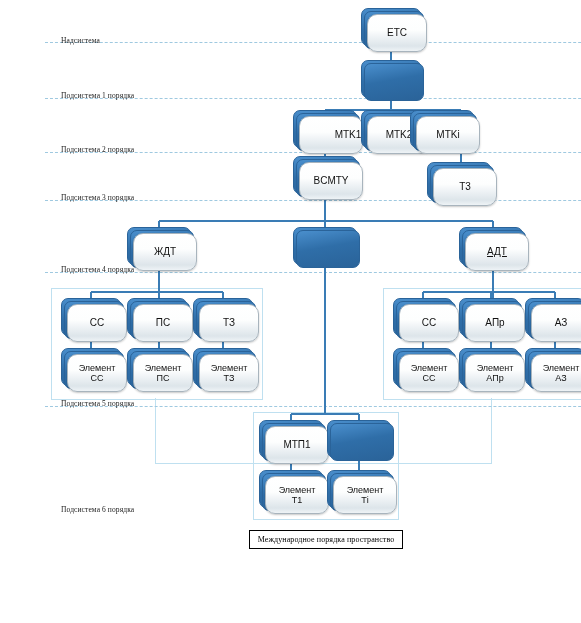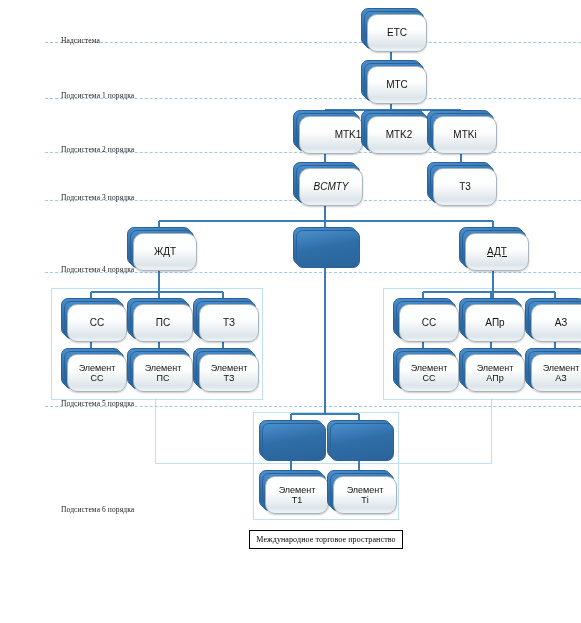--- a/index.html
+++ b/index.html
@@ -161,38 +161,37 @@
     <div class="conn v" style="left: 245.2px; top: 458px; height: 18px;"></div>
     <div class="conn v" style="left: 313.2px; top: 458px; height: 18px;"></div>
     <div class="node" style="left: 316px; top: 8px; width: 66px; height: 44px;">
       <div class="stack-b" style="width: 60px; height: 38px;"></div>
       <div class="stack-a" style="width: 60px; height: 38px;"></div>
       <div class="face" style="width: 60px; height: 38px;">ETC</div>
     </div>
     <div class="node" style="left: 316px; top: 60px; width: 66px; height: 44px;">
       <div class="stack-b" style="width: 60px; height: 38px;"></div>
       <div class="stack-a" style="width: 60px; height: 38px;"></div>
-      <div class="face" style="width: 60px; height: 38px;">MTC</div>
     </div>
     <div class="node" style="left: 248px; top: 110px; width: 70px; height: 44px;">
       <div class="stack-b" style="width: 64px; height: 38px;"></div>
       <div class="stack-a" style="width: 64px; height: 38px;"></div>
       <div class="face" style="width: 64px; height: 38px; padding-left: 36px;">MTK1</div>
     </div>
     <div class="node" style="left: 316px; top: 110px; width: 70px; height: 44px;">
       <div class="stack-b" style="width: 64px; height: 38px;"></div>
       <div class="stack-a" style="width: 64px; height: 38px;"></div>
       <div class="face" style="width: 64px; height: 38px;">MTK2</div>
     </div>
-    <div class="node" style="left: 382px; top: 110px; width: 70px; height: 44px;">
+    <div class="node" style="left: 365px; top: 110px; width: 70px; height: 44px;">
       <div class="stack-b" style="width: 64px; height: 38px;"></div>
       <div class="stack-a" style="width: 64px; height: 38px;"></div>
       <div class="face" style="width: 64px; height: 38px;">MTKi</div>
     </div>
-    <div class="node" style="left: 248px; top: 162px; width: 70px; height: 44px; font-style: italic;">
+    <div class="node" style="left: 248px; top: 156px; width: 70px; height: 44px;">
       <div class="stack-b" style="width: 64px; height: 38px;"></div>
       <div class="stack-a" style="width: 64px; height: 38px;"></div>
       <div class="face" style="width: 64px; height: 38px;">BCMTY</div>
     </div>
     <div class="node" style="left: 382px; top: 162px; width: 70px; height: 44px;">
       <div class="stack-b" style="width: 64px; height: 38px;"></div>
       <div class="stack-a" style="width: 64px; height: 38px;"></div>
       <div class="face" style="width: 64px; height: 38px;">T3</div>
     </div>
     <div class="node" style="left: 82px; top: 227px; width: 70px; height: 44px;">
@@ -271,31 +270,32 @@
     </div>
     <div class="node small" style="left: 480px; top: 348px; width: 66px; height: 44px;">
       <div class="stack-b" style="width: 60px; height: 38px;"></div>
       <div class="stack-a" style="width: 60px; height: 38px;"></div>
       <div class="face" style="width: 60px; height: 38px; white-space: pre-line;">Элемент
 АЗ</div>
     </div>
     <div class="node" style="left: 214px; top: 420px; width: 70px; height: 44px;">
       <div class="stack-b" style="width: 64px; height: 38px;"></div>
       <div class="stack-a" style="width: 64px; height: 38px;"></div>
+      <div class="face" style="width: 64px; height: 38px;">МТП1</div>
     </div>
     <div class="node" style="left: 282px; top: 420px; width: 70px; height: 44px;">
       <div class="stack-b" style="width: 64px; height: 38px;"></div>
       <div class="stack-a" style="width: 64px; height: 38px;"></div>
     </div>
     <div class="node small" style="left: 214px; top: 470px; width: 70px; height: 44px;">
       <div class="stack-b" style="width: 64px; height: 38px;"></div>
       <div class="stack-a" style="width: 64px; height: 38px;"></div>
       <div class="face" style="width: 64px; height: 38px; white-space: pre-line;">Элемент
 Т1</div>
     </div>
     <div class="node small" style="left: 282px; top: 470px; width: 70px; height: 44px;">
       <div class="stack-b" style="width: 64px; height: 38px;"></div>
       <div class="stack-a" style="width: 64px; height: 38px;"></div>
       <div class="face" style="width: 64px; height: 38px; white-space: pre-line;">Элемент
 Тi</div>
     </div>
-    <div class="caption" style="left: 204px; top: 530px; width: 152px; height: 17px;">Международное торговое пространство</div>
+    <div class="caption" style="left: 204px; top: 530px; width: 152px; height: 17px;">Международное порядка пространство</div>
   </div>
 
 </body></html>

